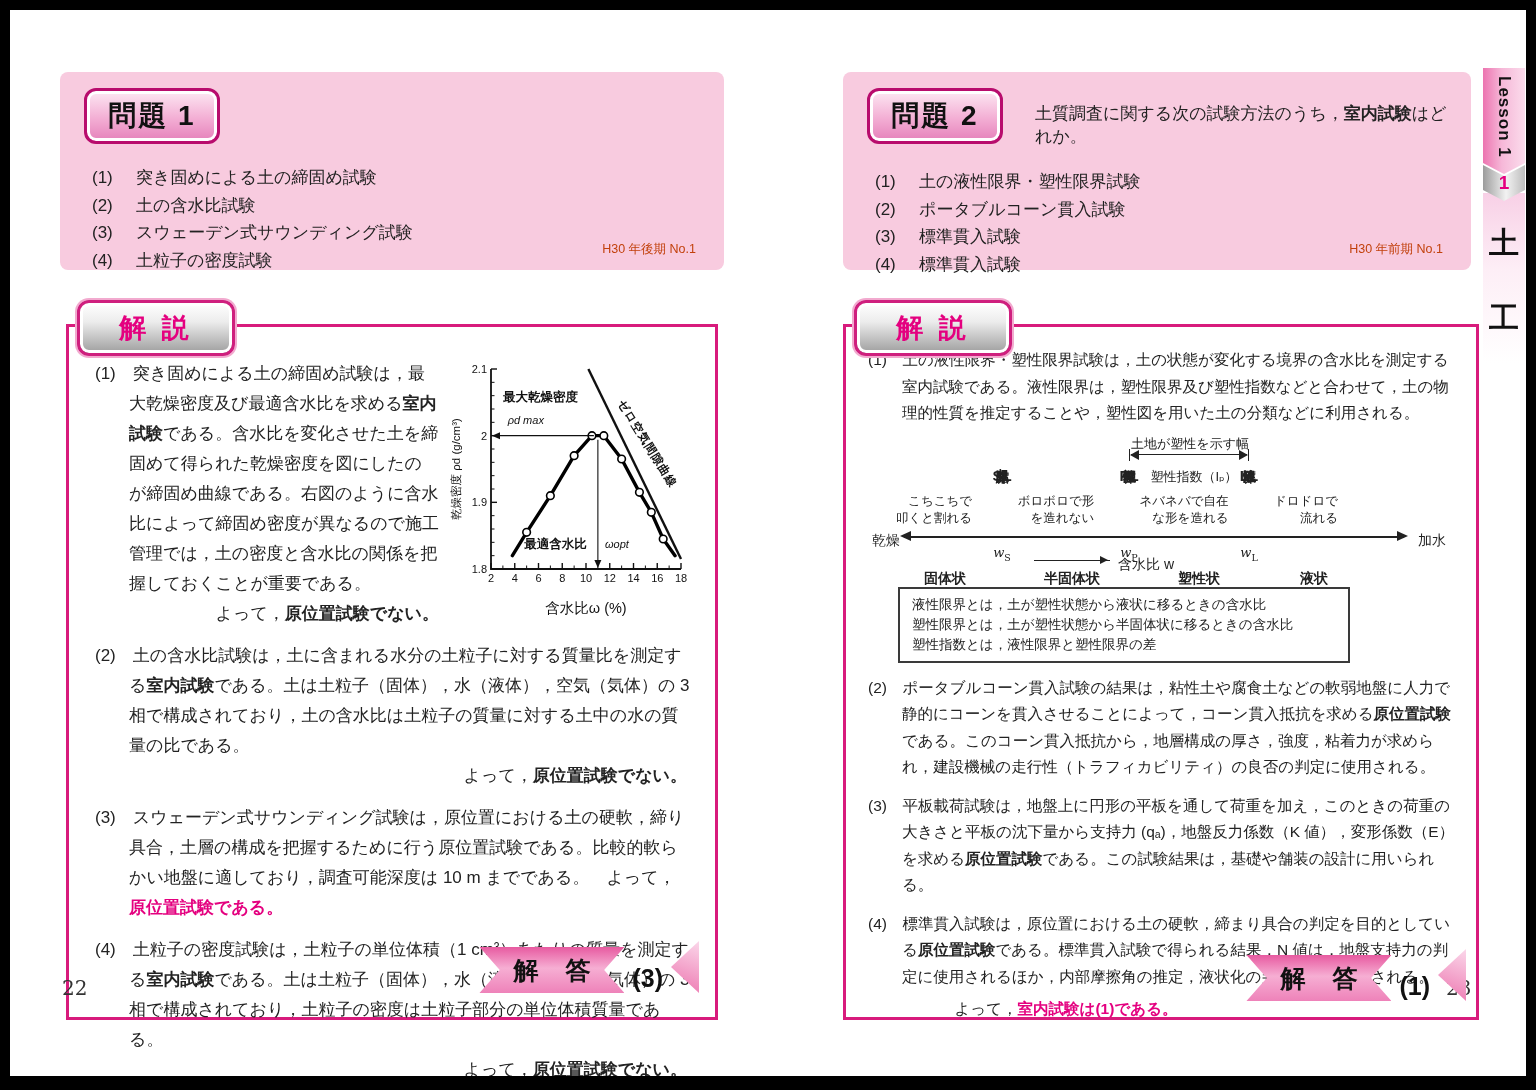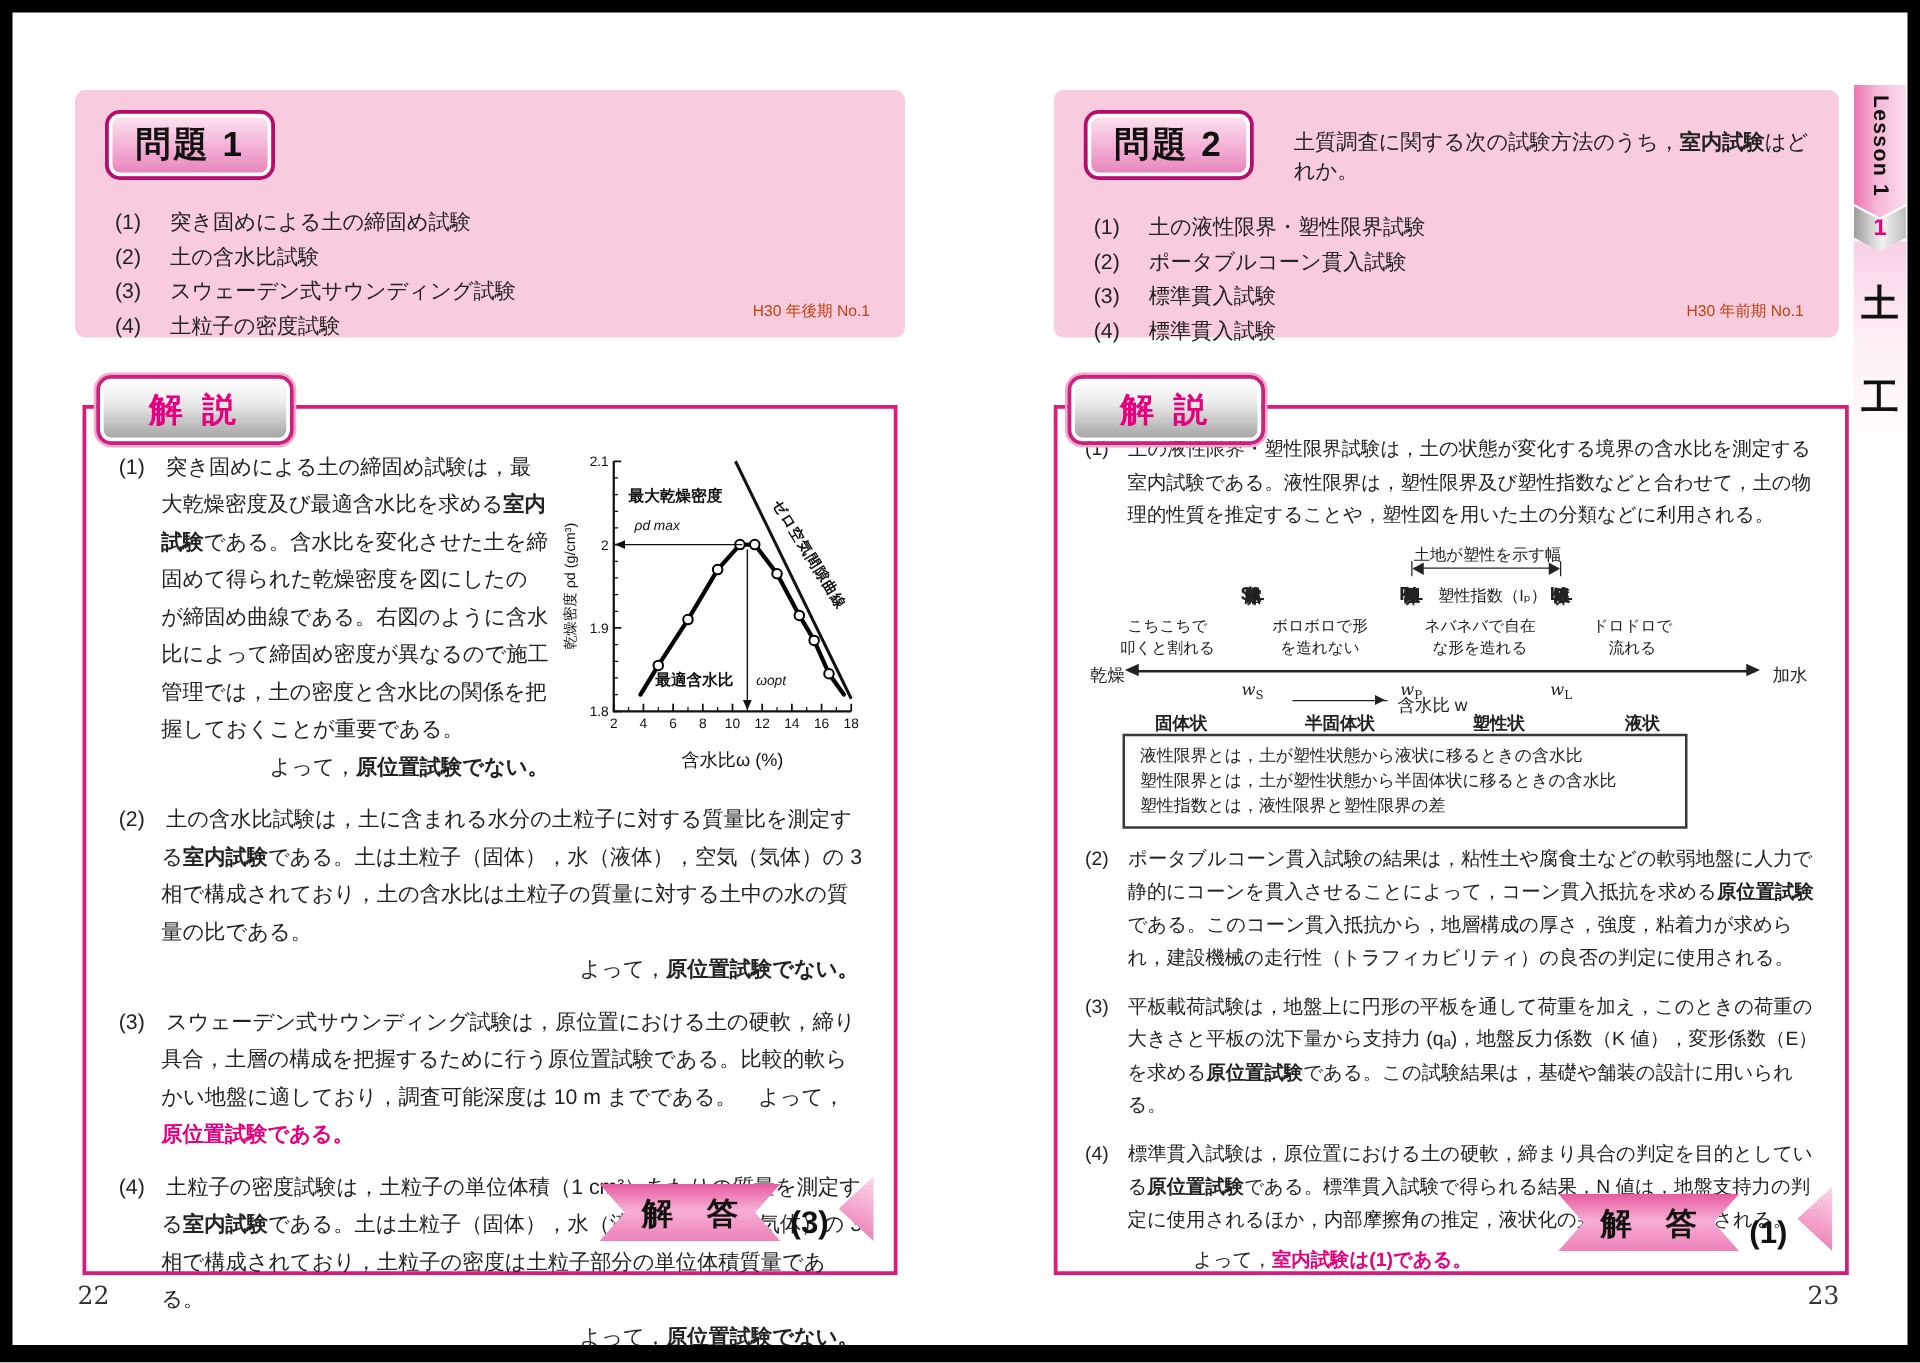--- a/index.html
+++ b/index.html
@@ -58,21 +58,21 @@
   .d-span .tick{position:absolute;top:0;height:12px;border-left:1.5px solid #222}
   .d-span .tick.r{right:0}.d-span .tick.l{left:0}
   .d-span .ah{position:absolute;top:1px;width:0;height:0;border:5px solid transparent}
   .d-span .ah.l{left:1px;border-right:9px solid #222;border-left:0}
   .d-span .ah.r{right:1px;border-left:9px solid #222;border-right:0}
   .d-ilabel{position:absolute;left:322px;top:33px;transform:translateX(-50%);font-size:13px;white-space:nowrap}
   .d-limit{position:absolute;top:27px;display:flex;flex-direction:column;align-items:center;transform:translateX(-50%)}
   .d-vname{writing-mode:vertical-rl;text-orientation:upright;font-weight:700;font-size:13px;letter-spacing:1px;line-height:14px}
   .d-sym{font-weight:700;font-size:15px;margin-top:1px}
   .pos-sl{left:130px}.pos-pl{left:257px}.pos-ll{left:377px}
-  .d-desc{position:absolute;top:62px;transform:translateX(-50%);text-align:center;white-space:pre-line;line-height:17px;font-size:12.5px}
+  .d-desc{position:absolute;top:62px;transform:translateX(-50%);text-align:right;white-space:pre-line;line-height:17px;font-size:12.5px}
   .dd1{left:62px}.dd2{left:184px}.dd3{left:312px}.dd4{left:434px}
   .d-axis{position:absolute;left:32px;top:105px;width:500px;border-top:2px solid #222}
   .d-axis::before{content:"";position:absolute;left:-9px;top:-7px;border:5.5px solid transparent;border-right:11px solid #222}
   .d-axis::after{content:"";position:absolute;right:-9px;top:-7px;border:5.5px solid transparent;border-left:11px solid #222}
   .d-end{position:absolute;top:96px;font-size:14px;white-space:nowrap}
   .de-l{left:0}.de-r{left:546px}
   .d-w{position:absolute;top:109px;transform:translateX(-50%);font-size:13px;font-family:"DejaVu Serif",serif;font-style:italic}
   .d-w sub{font-size:9.5px;font-style:normal}
   .d-warrow{position:absolute;left:162px;top:129px;width:76px;border-top:1.5px solid #222}
   .d-warrow::after{content:"";position:absolute;right:-2px;top:-5px;border:4px solid transparent;border-left:8px solid #222}
@@ -89,21 +89,21 @@
     padding:0 24px 0 34px;
     background:linear-gradient(180deg,#e75aa0 0%,#f6aed3 46%,#ee82b9 100%);
     clip-path:polygon(0 0,100% 0,86% 50%,100% 100%,0 100%,14% 50%);
     font-size:25px;font-weight:800;color:#111;letter-spacing:10px;white-space:nowrap;
   }
   .ans-num{font-size:25px;font-weight:800;color:#111}
   .ans-tri{width:28px;height:52px;background:linear-gradient(200deg,#fbd7ea 0%,#ec74ae 100%);clip-path:polygon(100% 0,100% 100%,0 50%)}
   .final-line{margin-top:6px;text-align:center;padding-right:192px}
 
   
-  .pagenum{position:absolute;top:1024px;font-family:"DejaVu Serif",serif;font-size:20px;color:#333}
+  .pagenum{position:absolute;top:976px;font-family:"DejaVu Serif",serif;font-size:20px;color:#333}
   .pn-l{left:62px}.pn-r{left:1446px}
 
   
   .tab{position:absolute;left:1483px;top:68px;width:42px;height:296px;z-index:4}
   .tab-top{
     height:106px;background:linear-gradient(90deg,#ec74b0 0%,#f6b8d8 45%,#fbdcec 100%);
     clip-path:polygon(0 0,100% 0,100% calc(100% - 11px),50% 100%,0 calc(100% - 11px));
     display:flex;justify-content:center;padding-top:8px;box-sizing:border-box;
   }
   .tab-lesson{writing-mode:vertical-rl;font-weight:800;font-size:17px;color:#111;letter-spacing:1px}

